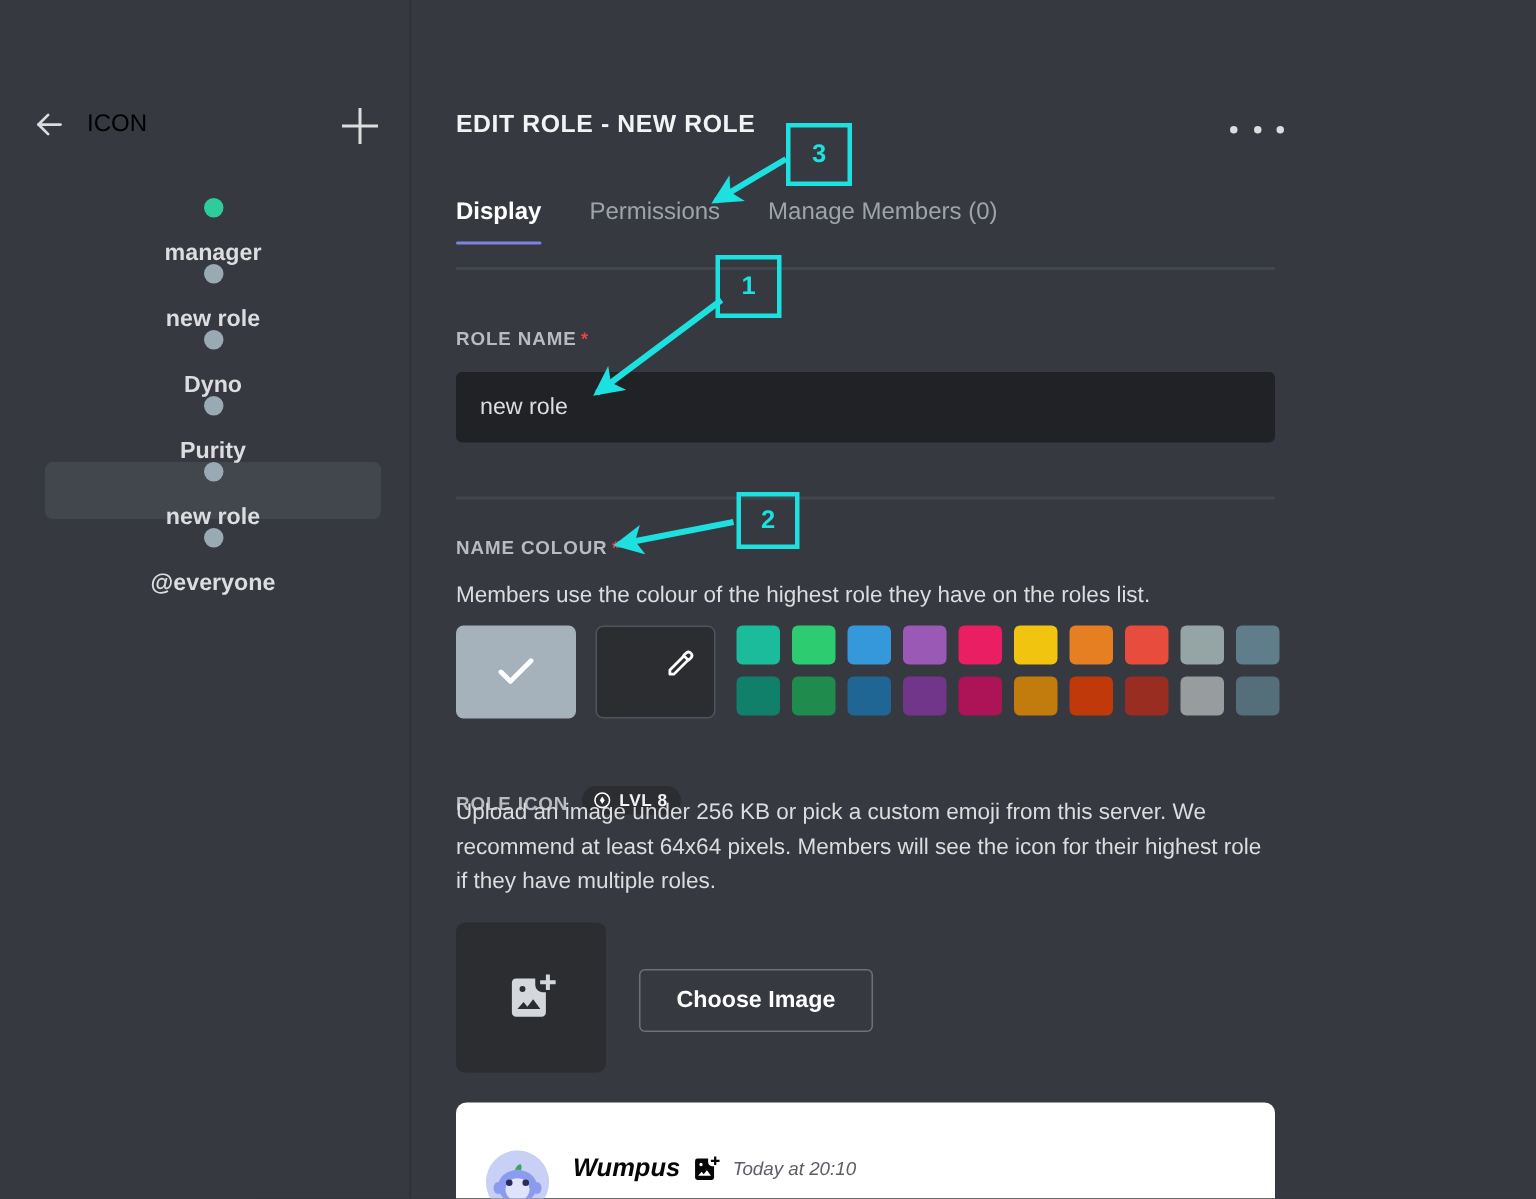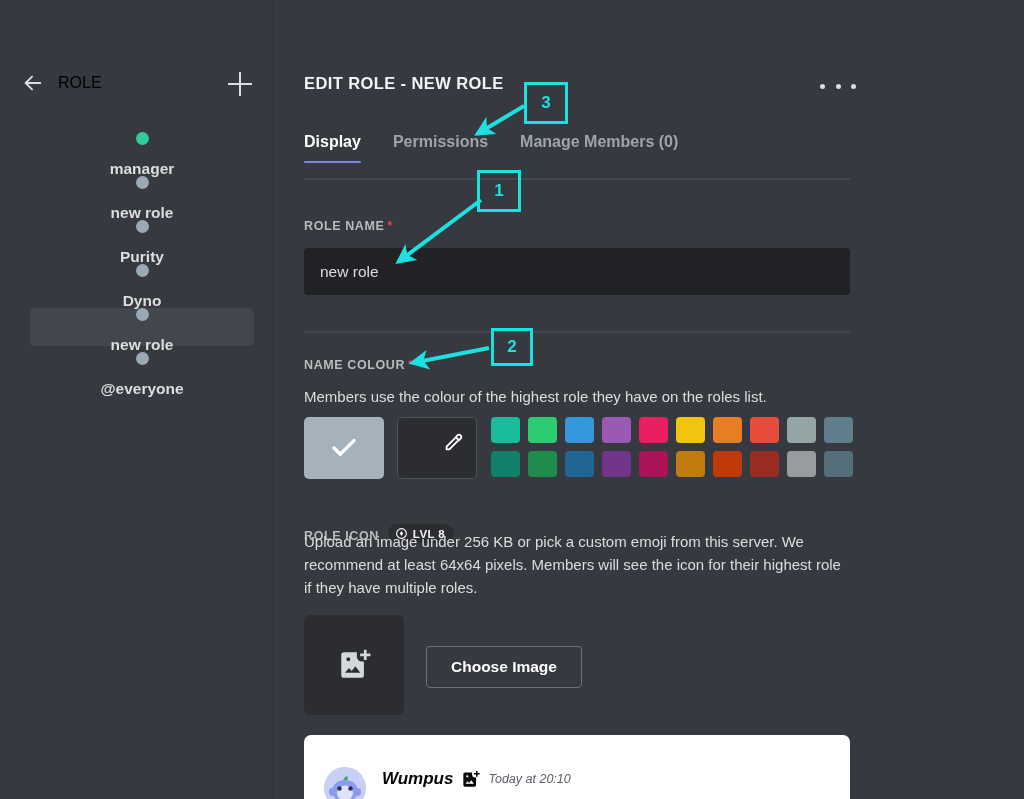--- a/index.html
+++ b/index.html
@@ -60,21 +60,21 @@
     cursor: pointer;
   }
   #more-options span { width: 5px; height: 5px; border-radius: 50%; background: #dcddde; }
 
   #tabs {
     position: absolute; left: 30px; top: 133px; width: 560px;
     display: flex; align-items: flex-end; gap: 32px;
   }
   .tab {
     font-size: 16px; padding-bottom: 12px; cursor: pointer; white-space: nowrap;
-    color: #9fa4ab; position: relative; font-weight: bold;
+    color: #9fa4ab; position: relative;
   }
   .tab.active { color: #ffffff; font-weight: bold; }
   .tab.active:after {
     content: ""; position: absolute; left: 0; right: 0; bottom: 0;
     height: 2.5px; background: #7b85e0; border-radius: 2px;
   }
   #tabs-underline {
     position: absolute; left: 30px; top: 178px; width: 546px; height: 1.5px;
     background: #42464d;
   }
@@ -188,39 +188,39 @@
 <body>
 
 <div id="root">
 
   <div id="sidebar">
     <div id="back-row">
       <svg id="back-arrow" viewBox="0 0 24 24" fill="none" stroke="#dcddde" stroke-width="2" stroke-linecap="round" stroke-linejoin="round">
         <line x1="20" y1="12" x2="4" y2="12"></line>
           <polyline points="11 5 4 12 11 19"></polyline>
       </svg>
-      <span>ROLE</span>
+      <span>ICON</span>
     </div>
     <div id="add-role-btn"></div>
     <div id="role-list">
         <div class="role-item">
           <span class="role-dot" style="background: rgb(46, 204, 155);"></span>
           <span class="role-name">manager</span>
         </div>
         <div class="role-item">
           <span class="role-dot" style="background: rgb(153, 170, 181);"></span>
           <span class="role-name">new role</span>
         </div>
         <div class="role-item">
           <span class="role-dot" style="background: rgb(153, 170, 181);"></span>
+          <span class="role-name">Dyno</span>
+        </div>
+        <div class="role-item">
+          <span class="role-dot" style="background: rgb(153, 170, 181);"></span>
           <span class="role-name">Purity</span>
-        </div>
-        <div class="role-item">
-          <span class="role-dot" style="background: rgb(153, 170, 181);"></span>
-          <span class="role-name">Dyno</span>
         </div>
         <div class="role-item selected">
           <span class="role-dot" style="background: rgb(153, 170, 181);"></span>
           <span class="role-name">new role</span>
         </div>
         <div class="role-item">
           <span class="role-dot" style="background: rgb(153, 170, 181);"></span>
           <span class="role-name">@everyone</span>
         </div>
       </div>

